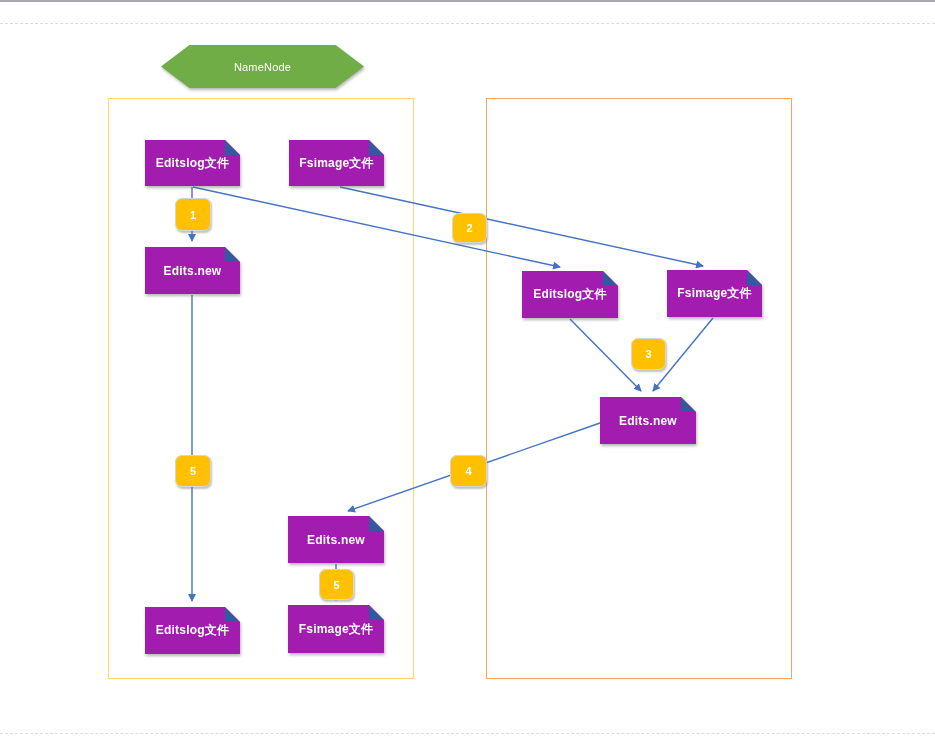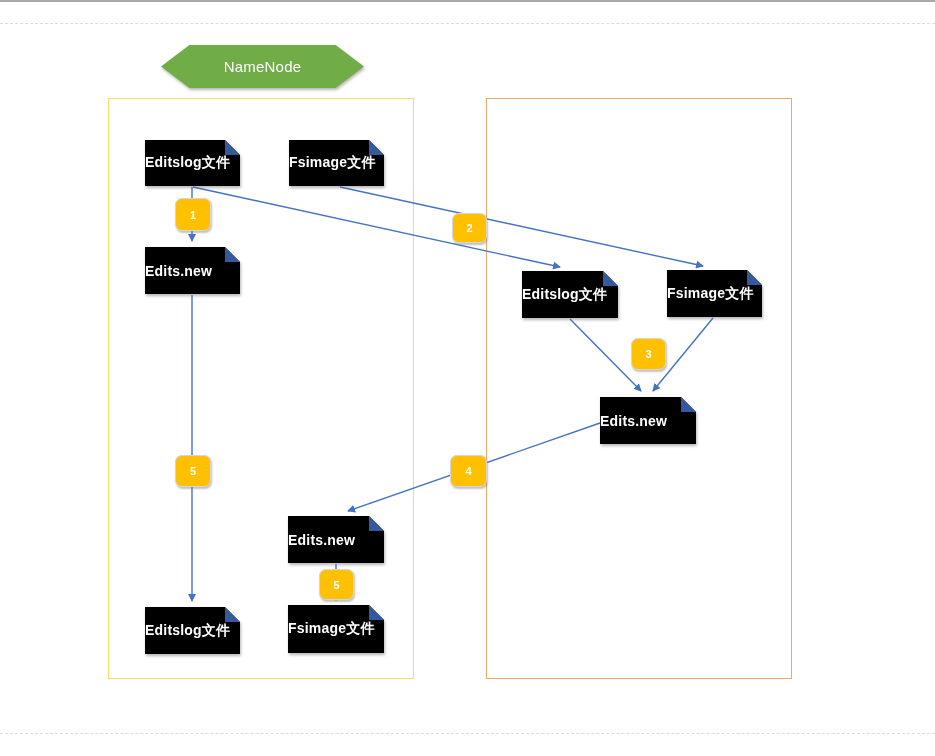--- a/index.html
+++ b/index.html
@@ -15,40 +15,40 @@
   .dash-line { position: absolute; left: 0; width: 935px; height: 0; border-top: 1px dashed #dcdcdc; }
   .dash-top { top: 23px; }
   .dash-bottom { top: 733px; }
 
   
   .hex-wrap { position: absolute; width: 203px; height: 45px; filter: drop-shadow(1px 2px 1.5px rgba(90,90,90,0.45)); z-index: 5; }
   .hex {
     width: 100%; height: 100%; background: #70ad47;
     clip-path: polygon(0 50%, 14% 2%, 86% 2%, 100% 50%, 86% 98%, 14% 98%);
     display: flex; align-items: center; justify-content: center;
-    color: #ffffff; font-size: 15px; letter-spacing: 0.2px;
+    color: #ffffff; font-size: 11px; letter-spacing: 0.2px;
   }
   .hex1 { left: 161px; top: 44px; }
   .hex2 { left: 538px; top: 44px; }
 
   
   .region { position: absolute; top: 98px; width: 306px; height: 581px; background: transparent; z-index: 1; }
   .region-left  { left: 108px; border: 1px solid #ffd966; }
   .region-right { left: 486px; border: 1.5px solid #f0a666; }
 
   
   svg.connectors { position: absolute; top: 0; left: 0; z-index: 2; pointer-events: none; }
 
   
   .doc-wrap { position: absolute; filter: drop-shadow(1.5px 2px 1.5px rgba(110,110,110,0.5)); z-index: 3; }
   .doc {
-    position: relative; width: 100%; height: 100%; background: #000000;
+    position: relative; width: 100%; height: 100%; background: #a21caf;
     clip-path: polygon(0 0, calc(100% - 15px) 0, 100% 15px, 100% 100%, 0 100%);
-    display: flex; align-items: center; 
-    color: #ffffff; font-size: 14px; font-weight: bold; letter-spacing: 0.2px;
+    display: flex; align-items: center; justify-content: center;
+    color: #ffffff; font-size: 12px; font-weight: bold; letter-spacing: 0.2px;
   }
   .doc .fold {
     position: absolute; top: 0; right: 0; width: 15px; height: 15px;
     background: #35599f; clip-path: polygon(0 0, 100% 100%, 0 100%);
   }
   .s1 { left: 145px; top: 140px; width: 95px; height: 46px; }
   .s2 { left: 289px; top: 140px; width: 95px; height: 46px; }
   .s3 { left: 145px; top: 247px; width: 95px; height: 47px; }
   .s4 { left: 522px; top: 271px; width: 96px; height: 47px; }
   .s5 { left: 667px; top: 270px; width: 95px; height: 47px; }

